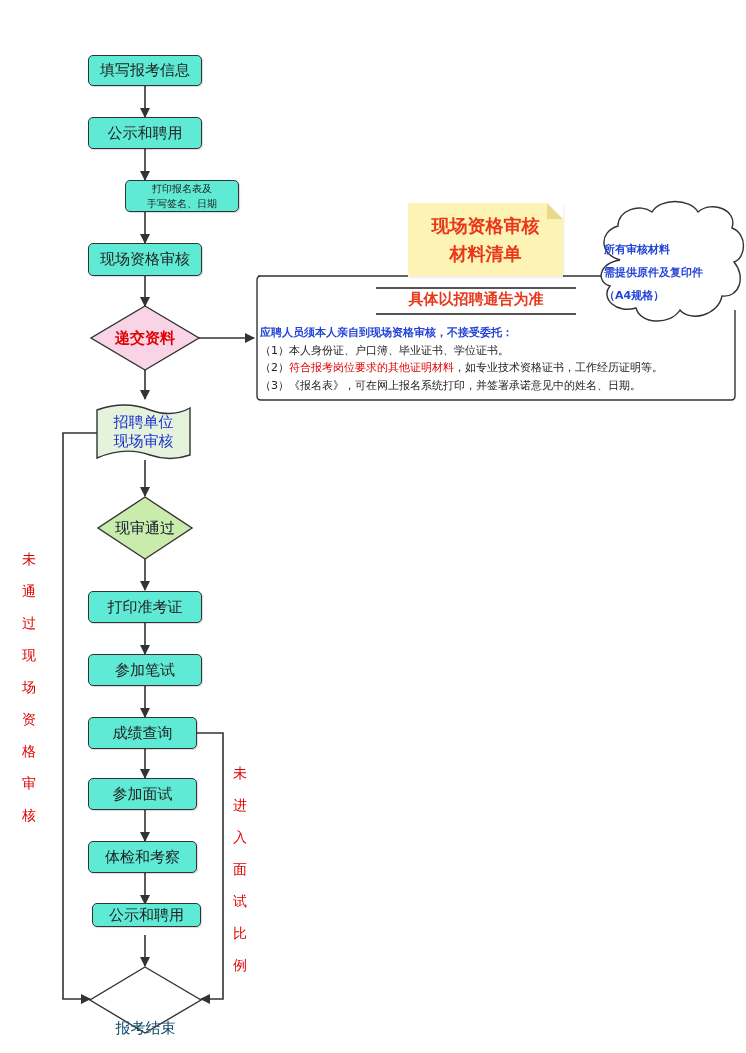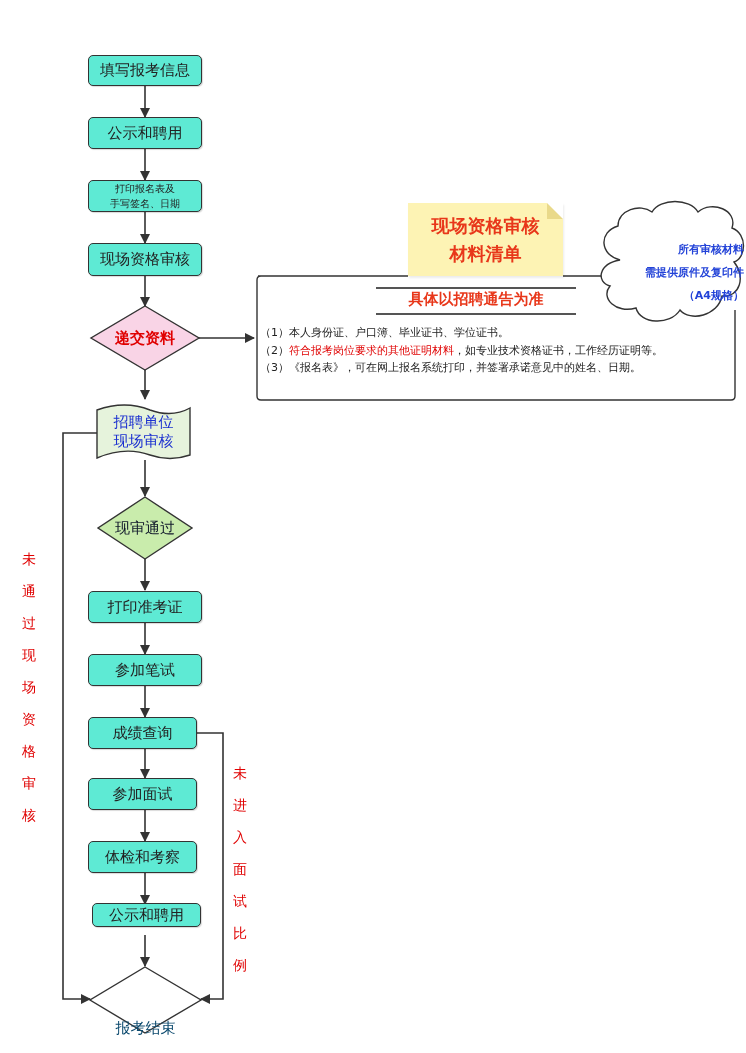--- a/index.html
+++ b/index.html
@@ -2,39 +2,39 @@
 <html><head>
 <meta charset="utf-8">
 <style>
   html, body { margin:0; padding:0; background:#ffffff; }
   body { width:746px; height:1053px; position:relative; overflow:hidden;
          font-family:"DejaVu Sans", "Liberation Sans", sans-serif; color:#222; }
   #diagram { position:absolute; left:0; top:0; }
   .box { position:absolute; background:#5eead4; border:1.5px solid #333; border-radius:5px;
          box-sizing:border-box; display:flex; align-items:center; justify-content:center;
          text-align:center; font-size:15px; color:#222; box-shadow:1px 1px 1px rgba(0,0,0,0.15); }
-  .box.small { font-size:10px; line-height:15px; flex-direction:column; }
+  .box.small { font-size:10px; line-height:15px; flex-direction:column;margin-left:37px; }
   .lbl { position:absolute; display:flex; align-items:center; justify-content:center;
          text-align:center; font-size:15px; }
   .vtext { position:absolute; color:#e00000; font-size:14px; display:flex; flex-direction:column;
            align-items:center; }
   .vtext span { display:block; height:32px; line-height:32px; }
   .sticky { position:absolute; left:408px; top:203px; width:155px; height:73px;
             background:#fdf3b4; box-sizing:border-box; display:flex; flex-direction:column;
             align-items:center; justify-content:center; color:#e8371a; font-size:18px;
             font-weight:bold; line-height:28px; box-shadow:1px 2px 2px rgba(0,0,0,0.08); }
   .sticky .fold { position:absolute; right:0; top:0; width:0; height:0;
             border-left:16px solid #e9d98a; border-top:16px solid #fff; }
   .note-title { position:absolute; left:376px; top:290px; width:200px; text-align:center;
             color:#e8371a; font-weight:bold; font-size:15px; }
   .note-line { position:absolute; height:2px; background:#555; left:376px; width:200px; }
   .note-body { position:absolute; left:260px; top:324px; font-size:11px; line-height:17.5px; white-space:nowrap; }
   .note-body .lead { color:#2343d8; font-weight:bold; }
   .note-body .red { color:#e00000; }
-  .cloud-text { position:absolute; left:604px; top:238px; width:140px; text-align:right;
+  .cloud-text { position:absolute; left:604px; top:238px; width:140px; text-align:left;
             color:#2343d8; font-weight:bold; font-size:11px; line-height:23px; }
 </style>
 </head>
 <body>
 
 <svg id="diagram" width="746" height="1053">
   <defs>
     <marker id="arr" markerWidth="10" markerHeight="10" refX="9" refY="5" orient="auto" markerUnits="userSpaceOnUse">
       <path d="M0,0 L10,5 L0,10 z" fill="#333"></path>
     </marker>
@@ -144,20 +144,21 @@
   <div class="fold"></div>
   <span>现场资格审核</span>
   <span>材料清单</span>
 </div>
 
 <div class="note-line" style="top:287px;"></div>
 <div class="note-title">具体以招聘通告为准</div>
 <div class="note-line" style="top:313px;"></div>
 
 <div class="note-body">
+  <div class="lead">应聘人员须本人亲自到现场资格审核，不接受委托：</div>
   <div>（1）本人身份证、户口簿、毕业证书、学位证书。</div>
   <div><span>（2）</span><span class="red">符合报考岗位要求的其他证明材料</span><span>，如专业技术资格证书，工作经历证明等。</span></div>
   <div>（3）《报名表》，可在网上报名系统打印，并签署承诺意见中的姓名、日期。</div>
 </div>
 
 <div class="cloud-text">
   <div>所有审核材料</div>
   <div>需提供原件及复印件</div>
   <div>（A4规格）</div>
 </div>

